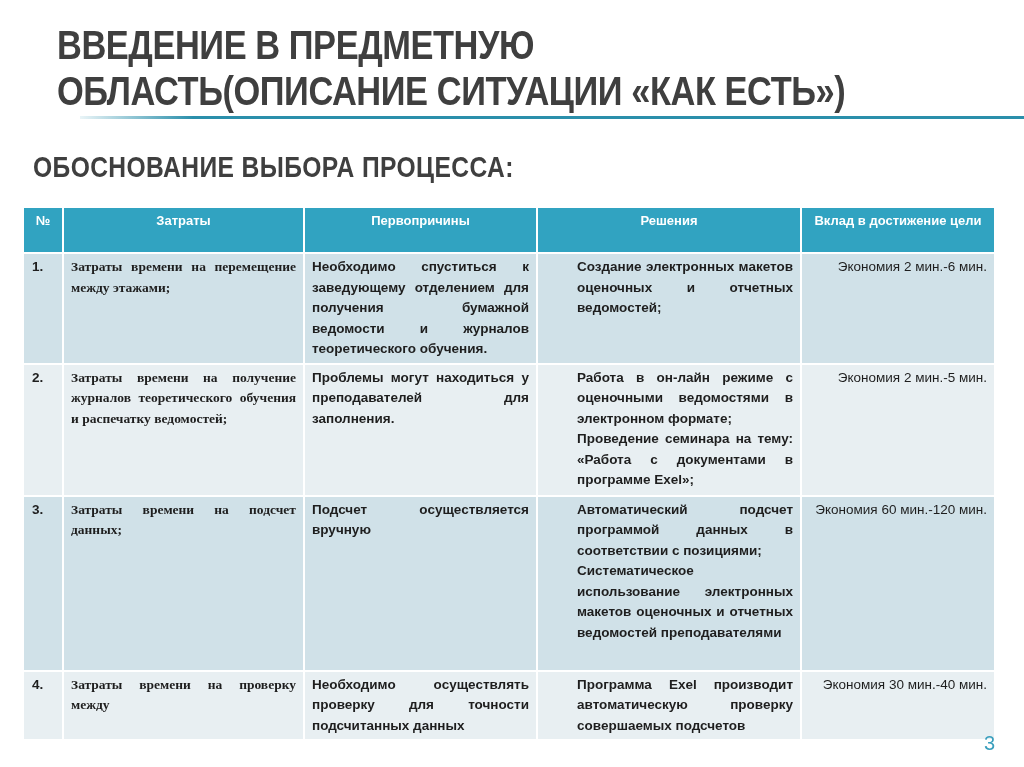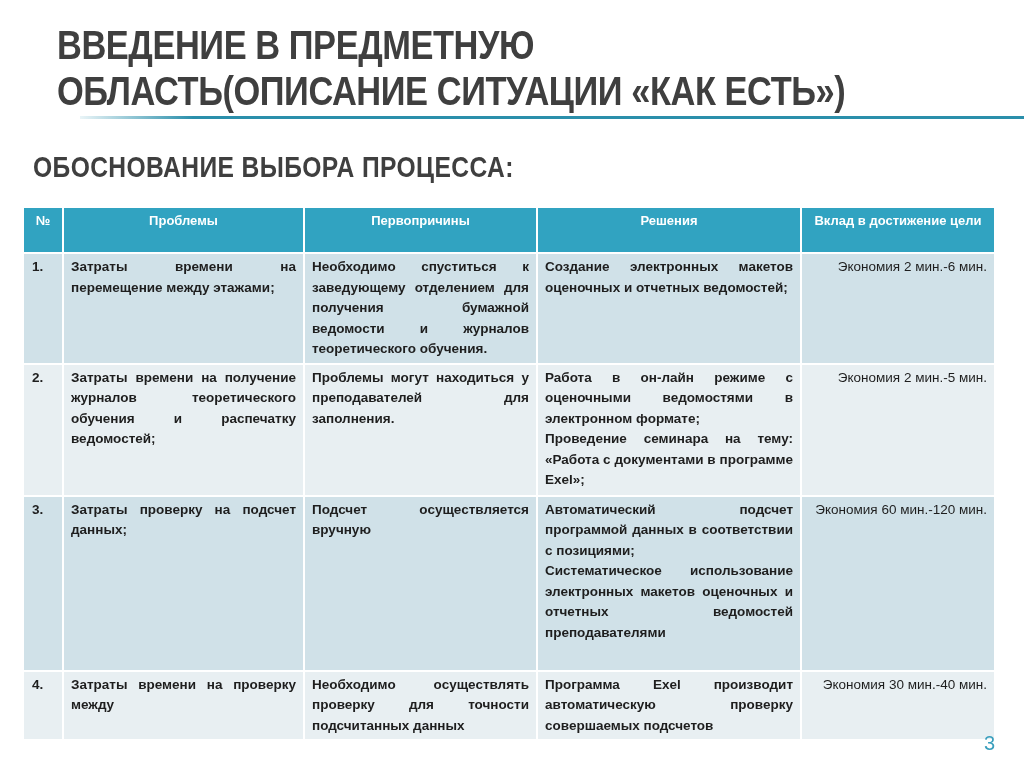--- a/index.html
+++ b/index.html
@@ -4,27 +4,27 @@
   <style>
     html, body { margin:0; padding:0; }
     body { width:1024px; height:767px; background:#ffffff; position:relative; overflow:hidden; font-family:"Liberation Sans", sans-serif; }
     .title { position:absolute; left:57px; top:22px; margin:0; font-family:"Liberation Sans", sans-serif; font-weight:bold; font-size:40px; line-height:46px; color:#3f3f3f; letter-spacing:-0.5px; transform:scaleX(0.86); transform-origin:left top; white-space:nowrap; }
     .title-line { position:absolute; left:80px; top:116px; width:944px; height:3px; background:linear-gradient(to right, rgba(46,150,180,0.1), #2a8fab 12%, #2a8fab); }
     .subtitle { position:absolute; left:33px; top:150px; margin:0; font-family:"Liberation Sans", sans-serif; font-size:30px; color:#3f3f3f; transform:scaleX(0.82); transform-origin:left top; white-space:nowrap; letter-spacing:0.5px; }
     table.grid { position:absolute; left:22px; top:206px; width:972px; border-collapse:collapse; table-layout:fixed; font-size:13.5px; color:#1e1e1e; }
     table.grid th, table.grid td { border:2px solid #ffffff; vertical-align:top; padding:3px 7px; line-height:20.5px; }
     table.grid th { background:#31a3c1; color:#ffffff; font-weight:bold; text-align:center; height:38px; font-size:13px; }
     table.grid td.num { font-weight:bold; text-align:left; padding-left:8px; }
-    table.grid td.prob { font-weight:bold; text-align:justify; text-align-last:left; }
+    table.grid td.prob { font-weight:bold; text-align:justify; text-align-last:left;font-family:Liberation Serif, serif; }
     table.grid td.cause, table.grid td.sol { text-align:justify; text-align-last:left;font-weight:bold; }
     table.grid td.contrib { text-align:right; }
     tr.odd td { background:#d0e1e8; }
     tr.even td { background:#e8eff2; }
     .page-num { position:absolute; left:984px; top:732px; font-size:20px; color:#3a9fbd; font-family:"Liberation Sans", sans-serif; }
-    .sol-line { display:block; }
+    .sol-line { display:block;margin-left:32px; }
   </style>
 </head>
 <body>
 
 <h1 class="title">
   <span>ВВЕДЕНИЕ В ПРЕДМЕТНУЮ</span><br>
   <span>ОБЛАСТЬ(ОПИСАНИЕ СИТУАЦИИ «КАК ЕСТЬ»)</span>
 </h1>
 <div class="title-line"></div>
 
@@ -34,21 +34,21 @@
   <colgroup>
     <col style="width:40px">
     <col style="width:241px">
     <col style="width:233px">
     <col style="width:264px">
     <col style="width:194px">
   </colgroup>
   <thead>
     <tr>
       <th>№</th>
-      <th>Проблемы</th>
+      <th>Затраты</th>
       <th>Первопричины</th>
       <th>Решения</th>
       <th>Вклад в достижение цели</th>
     </tr>
   </thead>
   <tbody>
     <tr class="odd" style="height:108px">
       <td class="num">1.</td>
       <td class="prob">Затраты времени на перемещение между этажами;</td>
       <td class="cause">Необходимо спуститься к заведующему отделением для получения бумажной ведомости и журналов теоретического обучения.</td>
@@ -62,21 +62,21 @@
       <td class="prob">Затраты времени на получение журналов теоретического обучения и распечатку ведомостей;</td>
       <td class="cause">Проблемы могут находиться у преподавателей для заполнения.</td>
       <td class="sol">
         <span class="sol-line">Работа в он-лайн режиме с оценочными ведомостями в электронном формате;</span>
         <span class="sol-line">Проведение семинара на тему: «Работа с документами в программе Exel»;</span>
       </td>
       <td class="contrib">Экономия 2 мин.-5 мин.</td>
     </tr>
     <tr class="odd" style="height:175px">
       <td class="num">3.</td>
-      <td class="prob">Затраты проверку на подсчет данных;</td>
+      <td class="prob">Затраты времени на подсчет данных;</td>
       <td class="cause">Подсчет осуществляется вручную</td>
       <td class="sol">
         <span class="sol-line">Автоматический подсчет программой данных в соответствии с позициями;</span>
         <span class="sol-line">Систематическое использование электронных макетов оценочных и отчетных ведомостей преподавателями</span>
       </td>
       <td class="contrib">Экономия 60 мин.-120 мин.</td>
     </tr>
     <tr class="even" style="height:65px">
       <td class="num">4.</td>
       <td class="prob">Затраты времени на проверку между</td>

